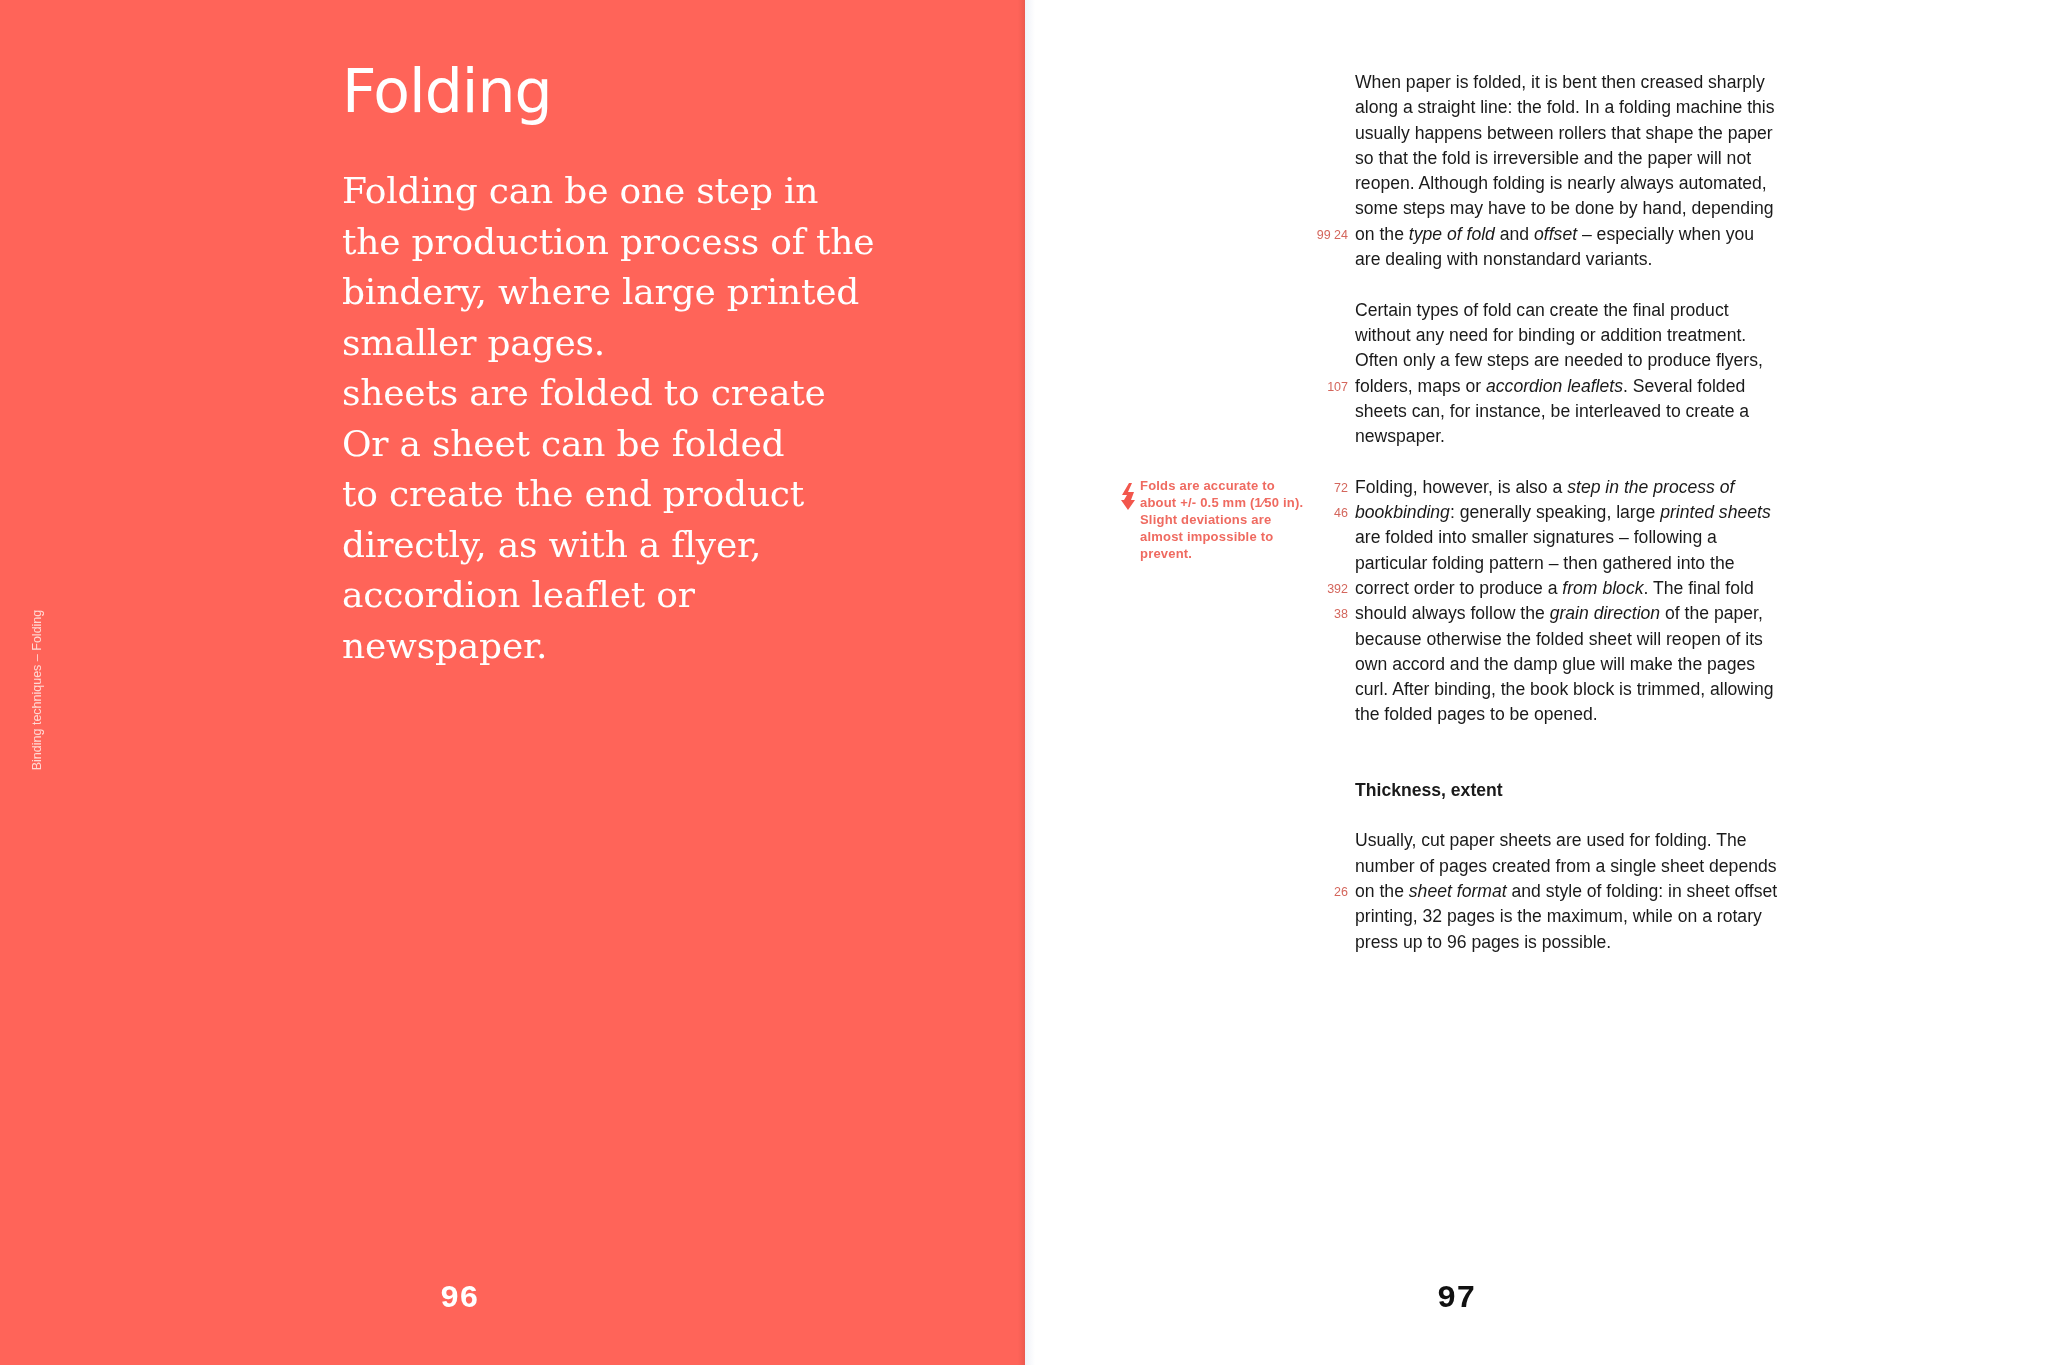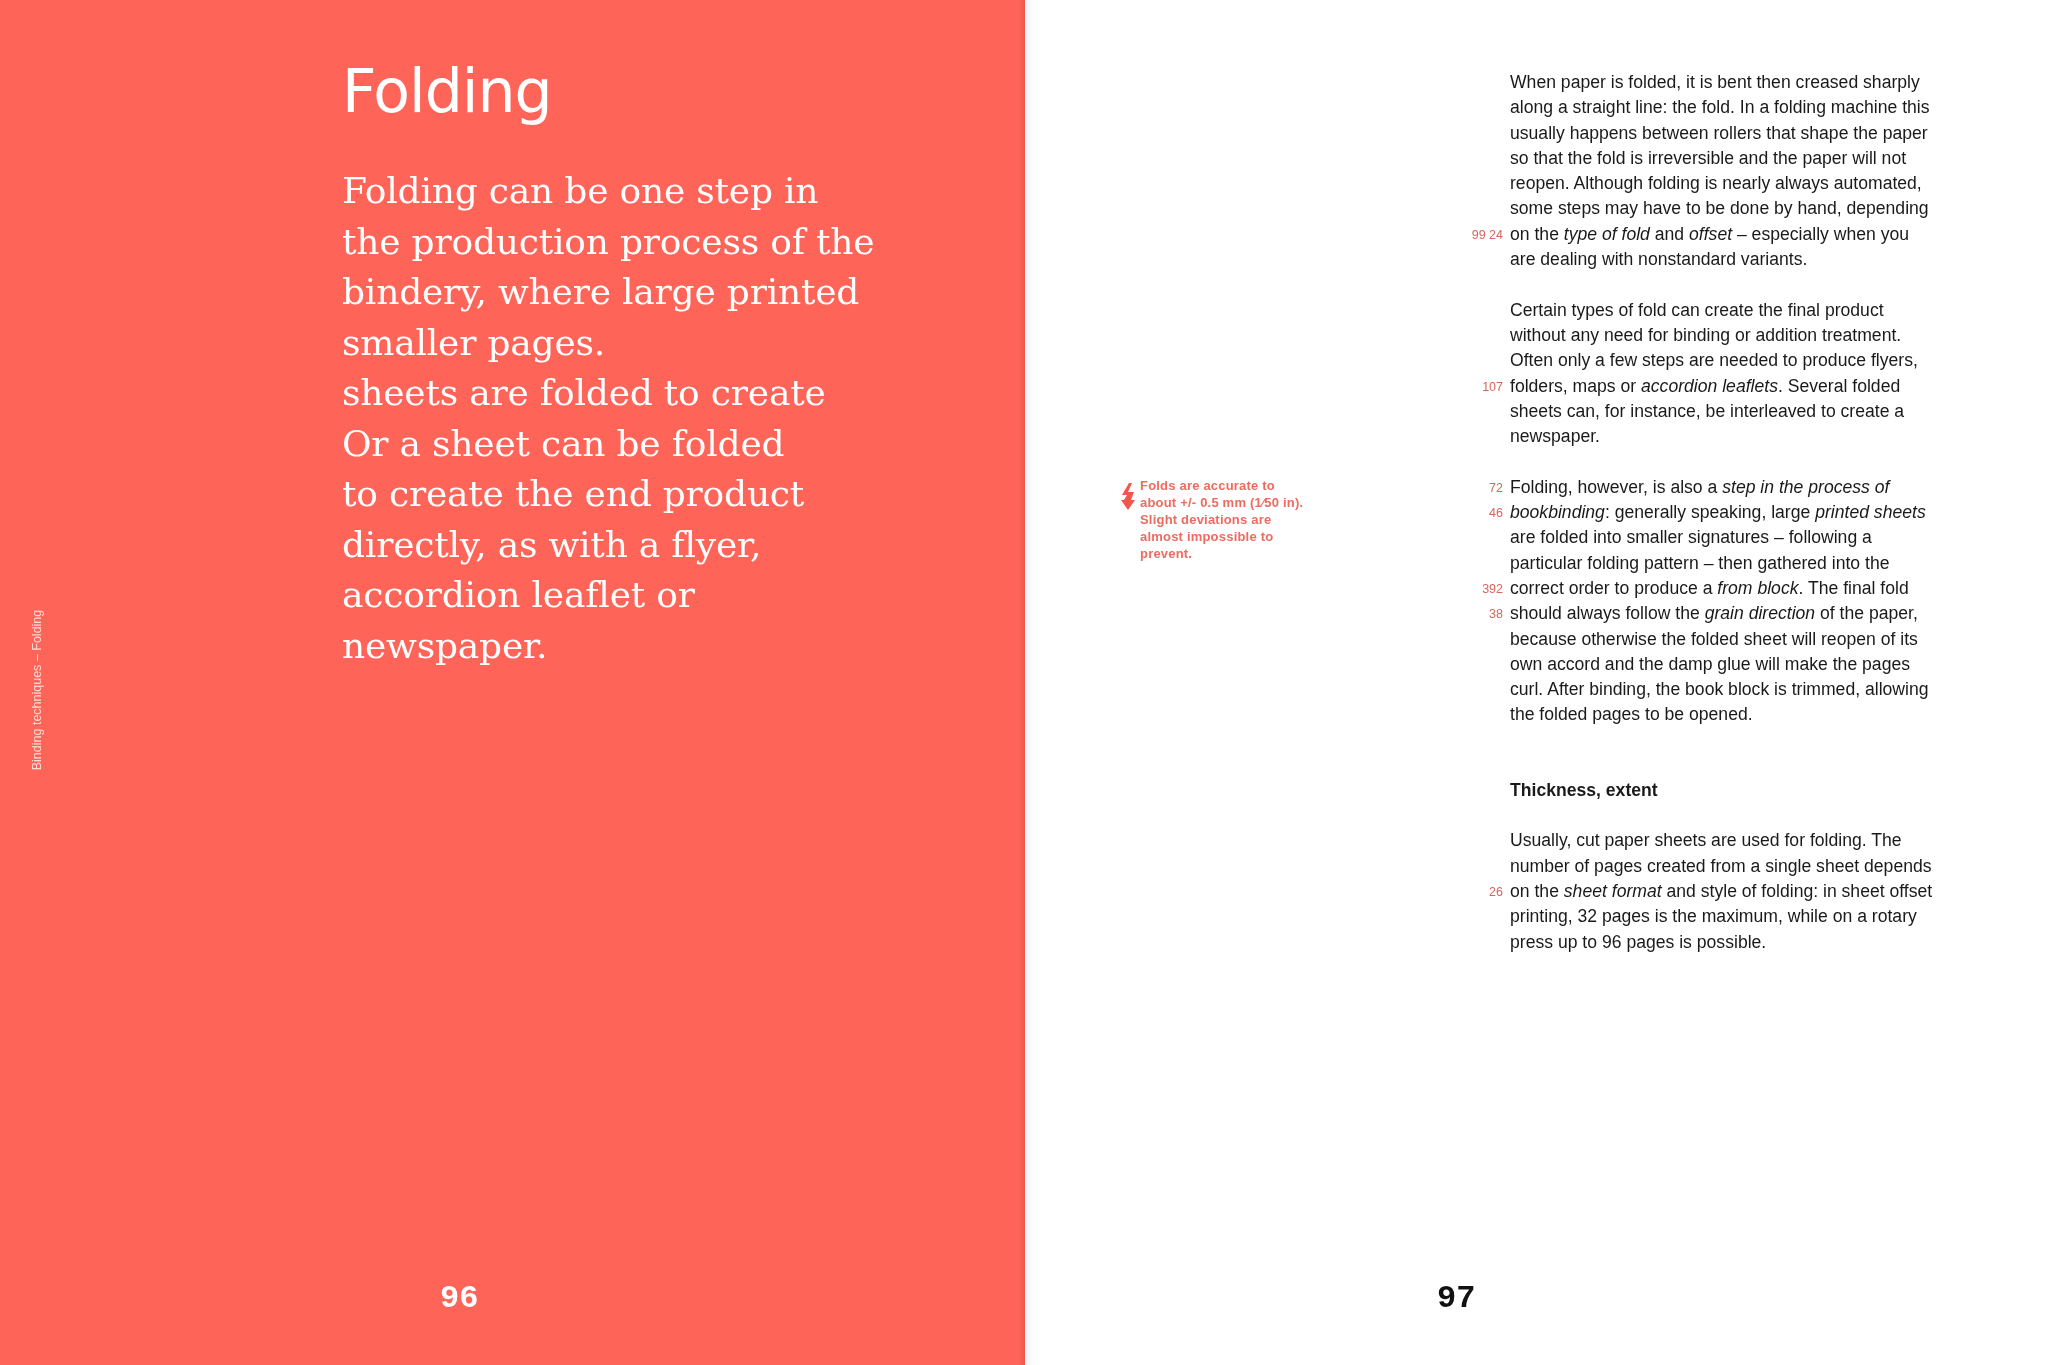--- a/index.html
+++ b/index.html
@@ -41,21 +41,21 @@
     color: #ffd9d4; font-size: 12.5px; white-space: nowrap;
   }
   .folio {
     position: absolute; top: 1280px; font-size: 32px; font-weight: bold;
     font-family: Liberation Mono, monospace;
   }
   .folio-left { left: 440px; color: #ffffff; }
   .folio-right { left: 1437px; color: #111111; }
 
   .column {
-    position: absolute; left: 1510px; top: 70px; width: 480px;
+    position: absolute; left: 1355px; top: 70px; width: 480px;
     color: #1a1a1a; font-size: 17.6px; line-height: 25.3px;
   }
   .para { margin: 0 0 25.3px 0; }
   .line { display: block; position: relative; white-space: nowrap; }
   .ref {
     position: absolute; right: 100%; margin-right: 7px; top: 1px;
     color: #d4665c; font-size: 12.5px; white-space: nowrap;
   }
   .subhead {
     font-weight: bold; margin: 50px 0 25.3px 0; display: block;

